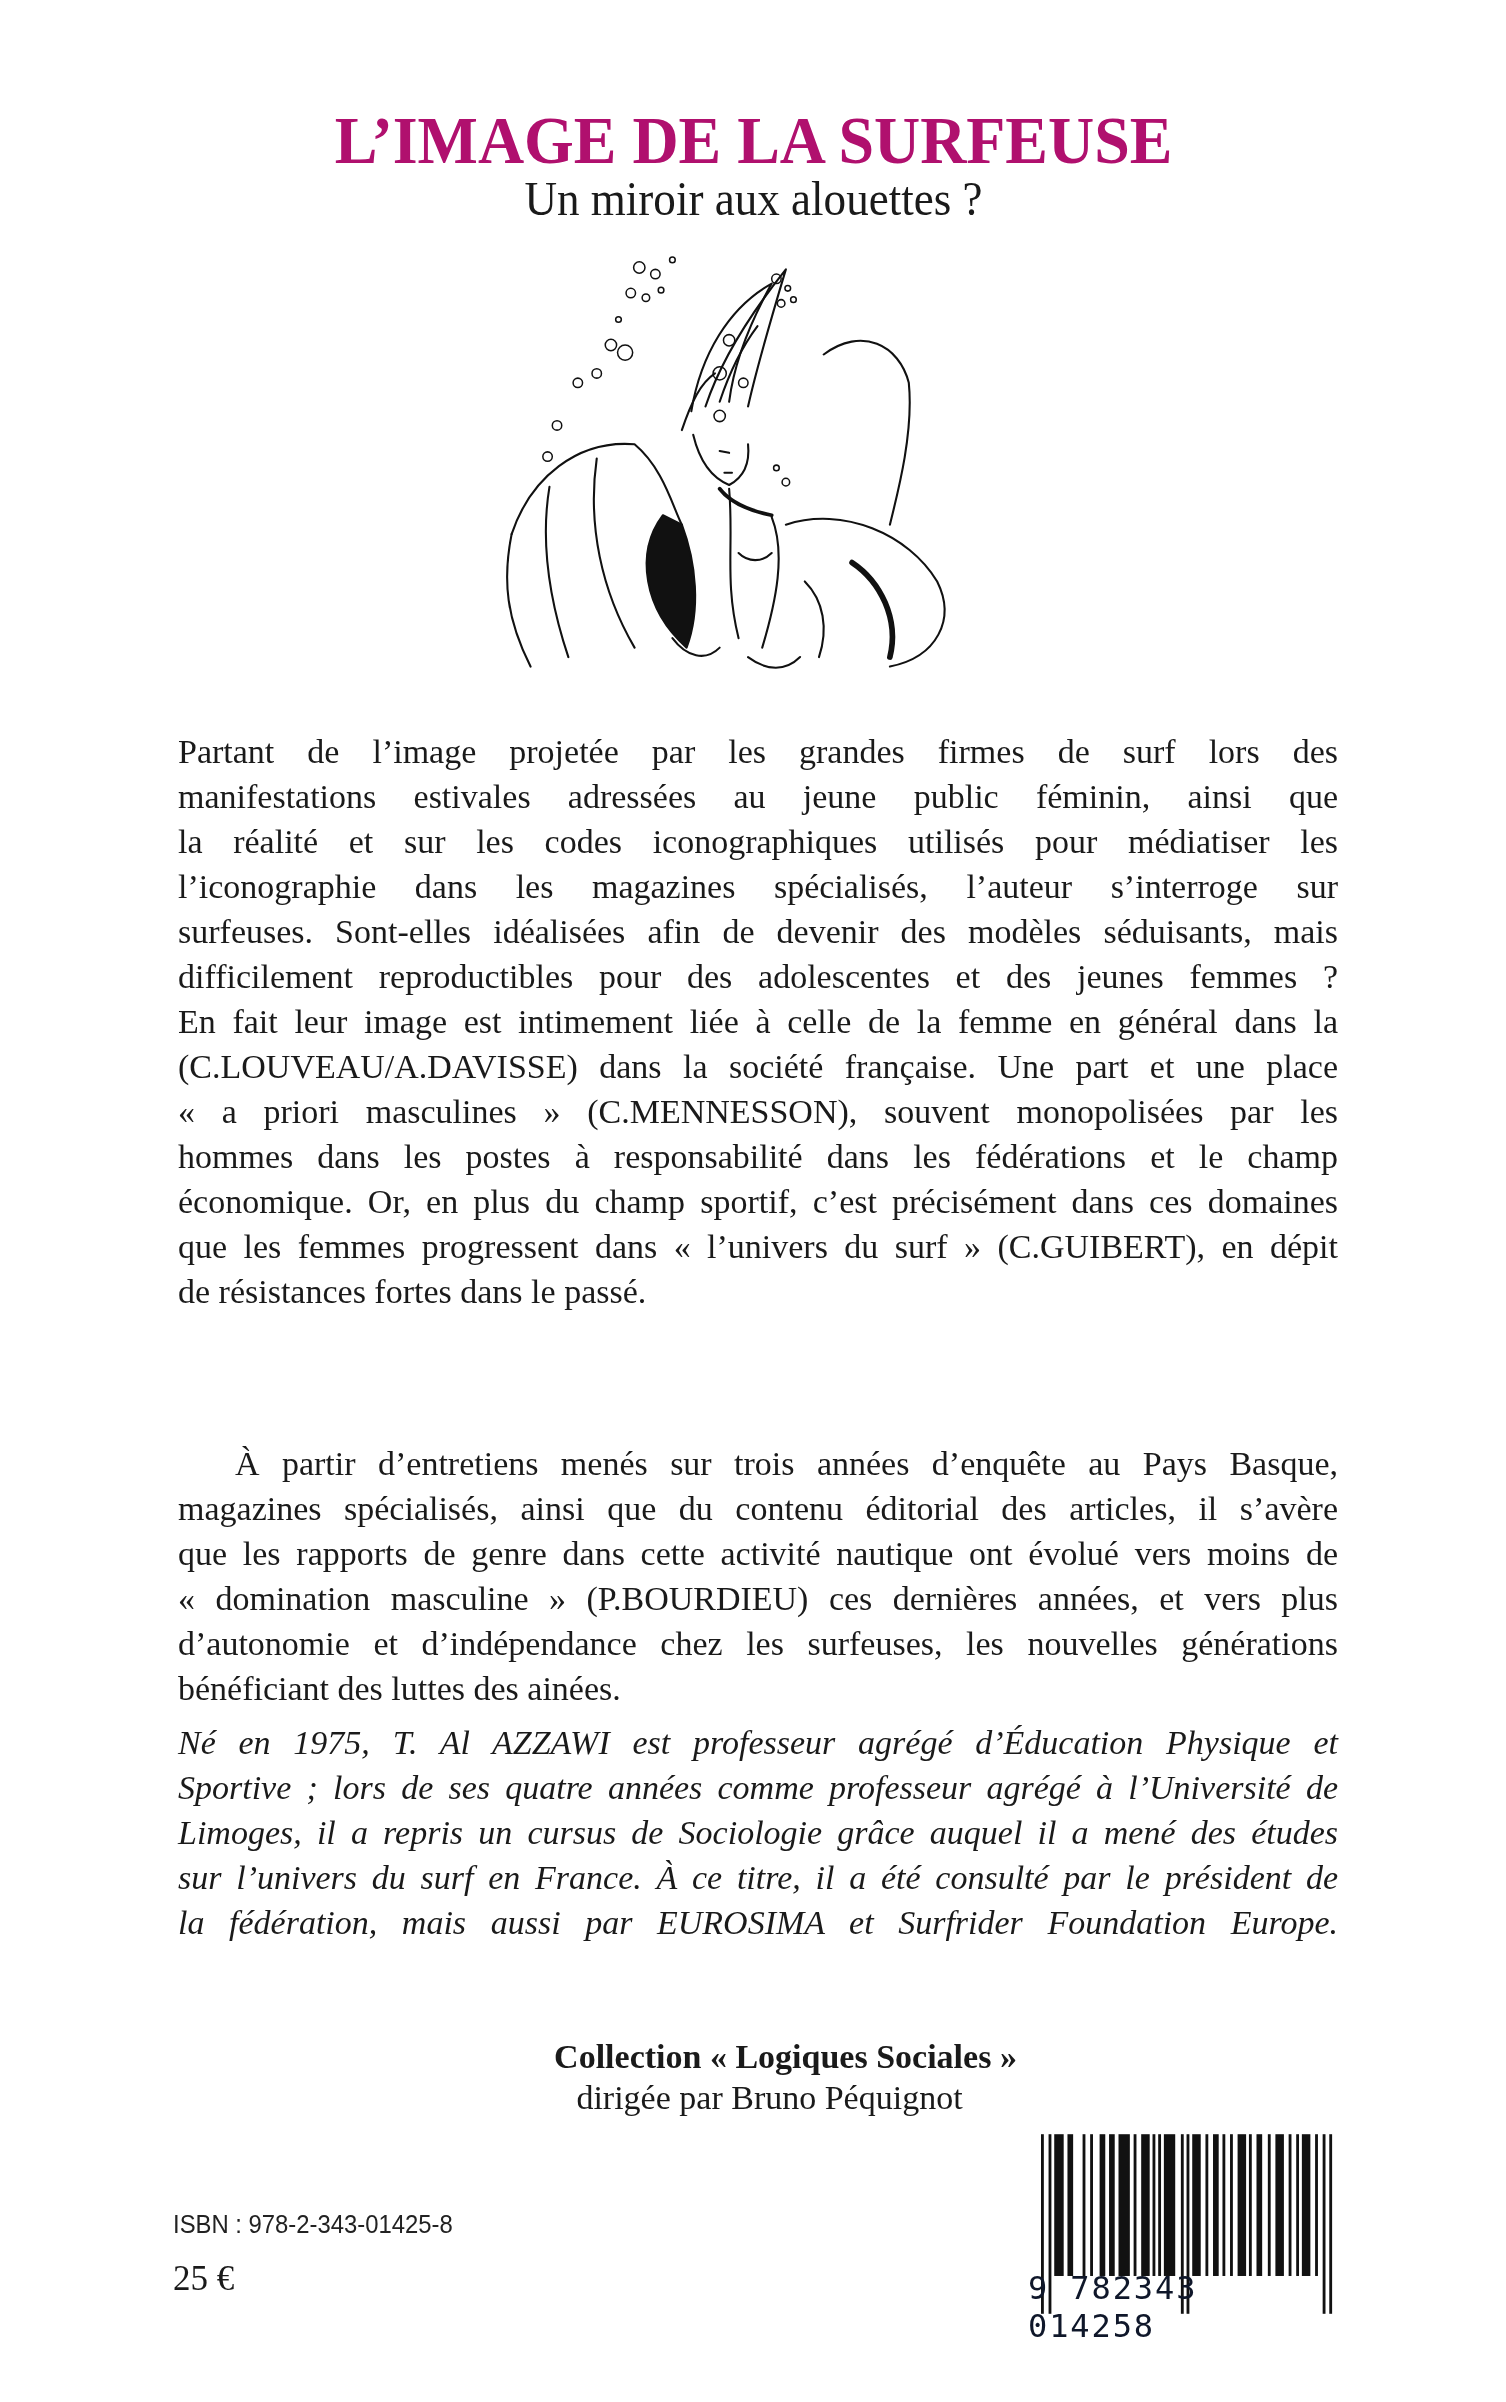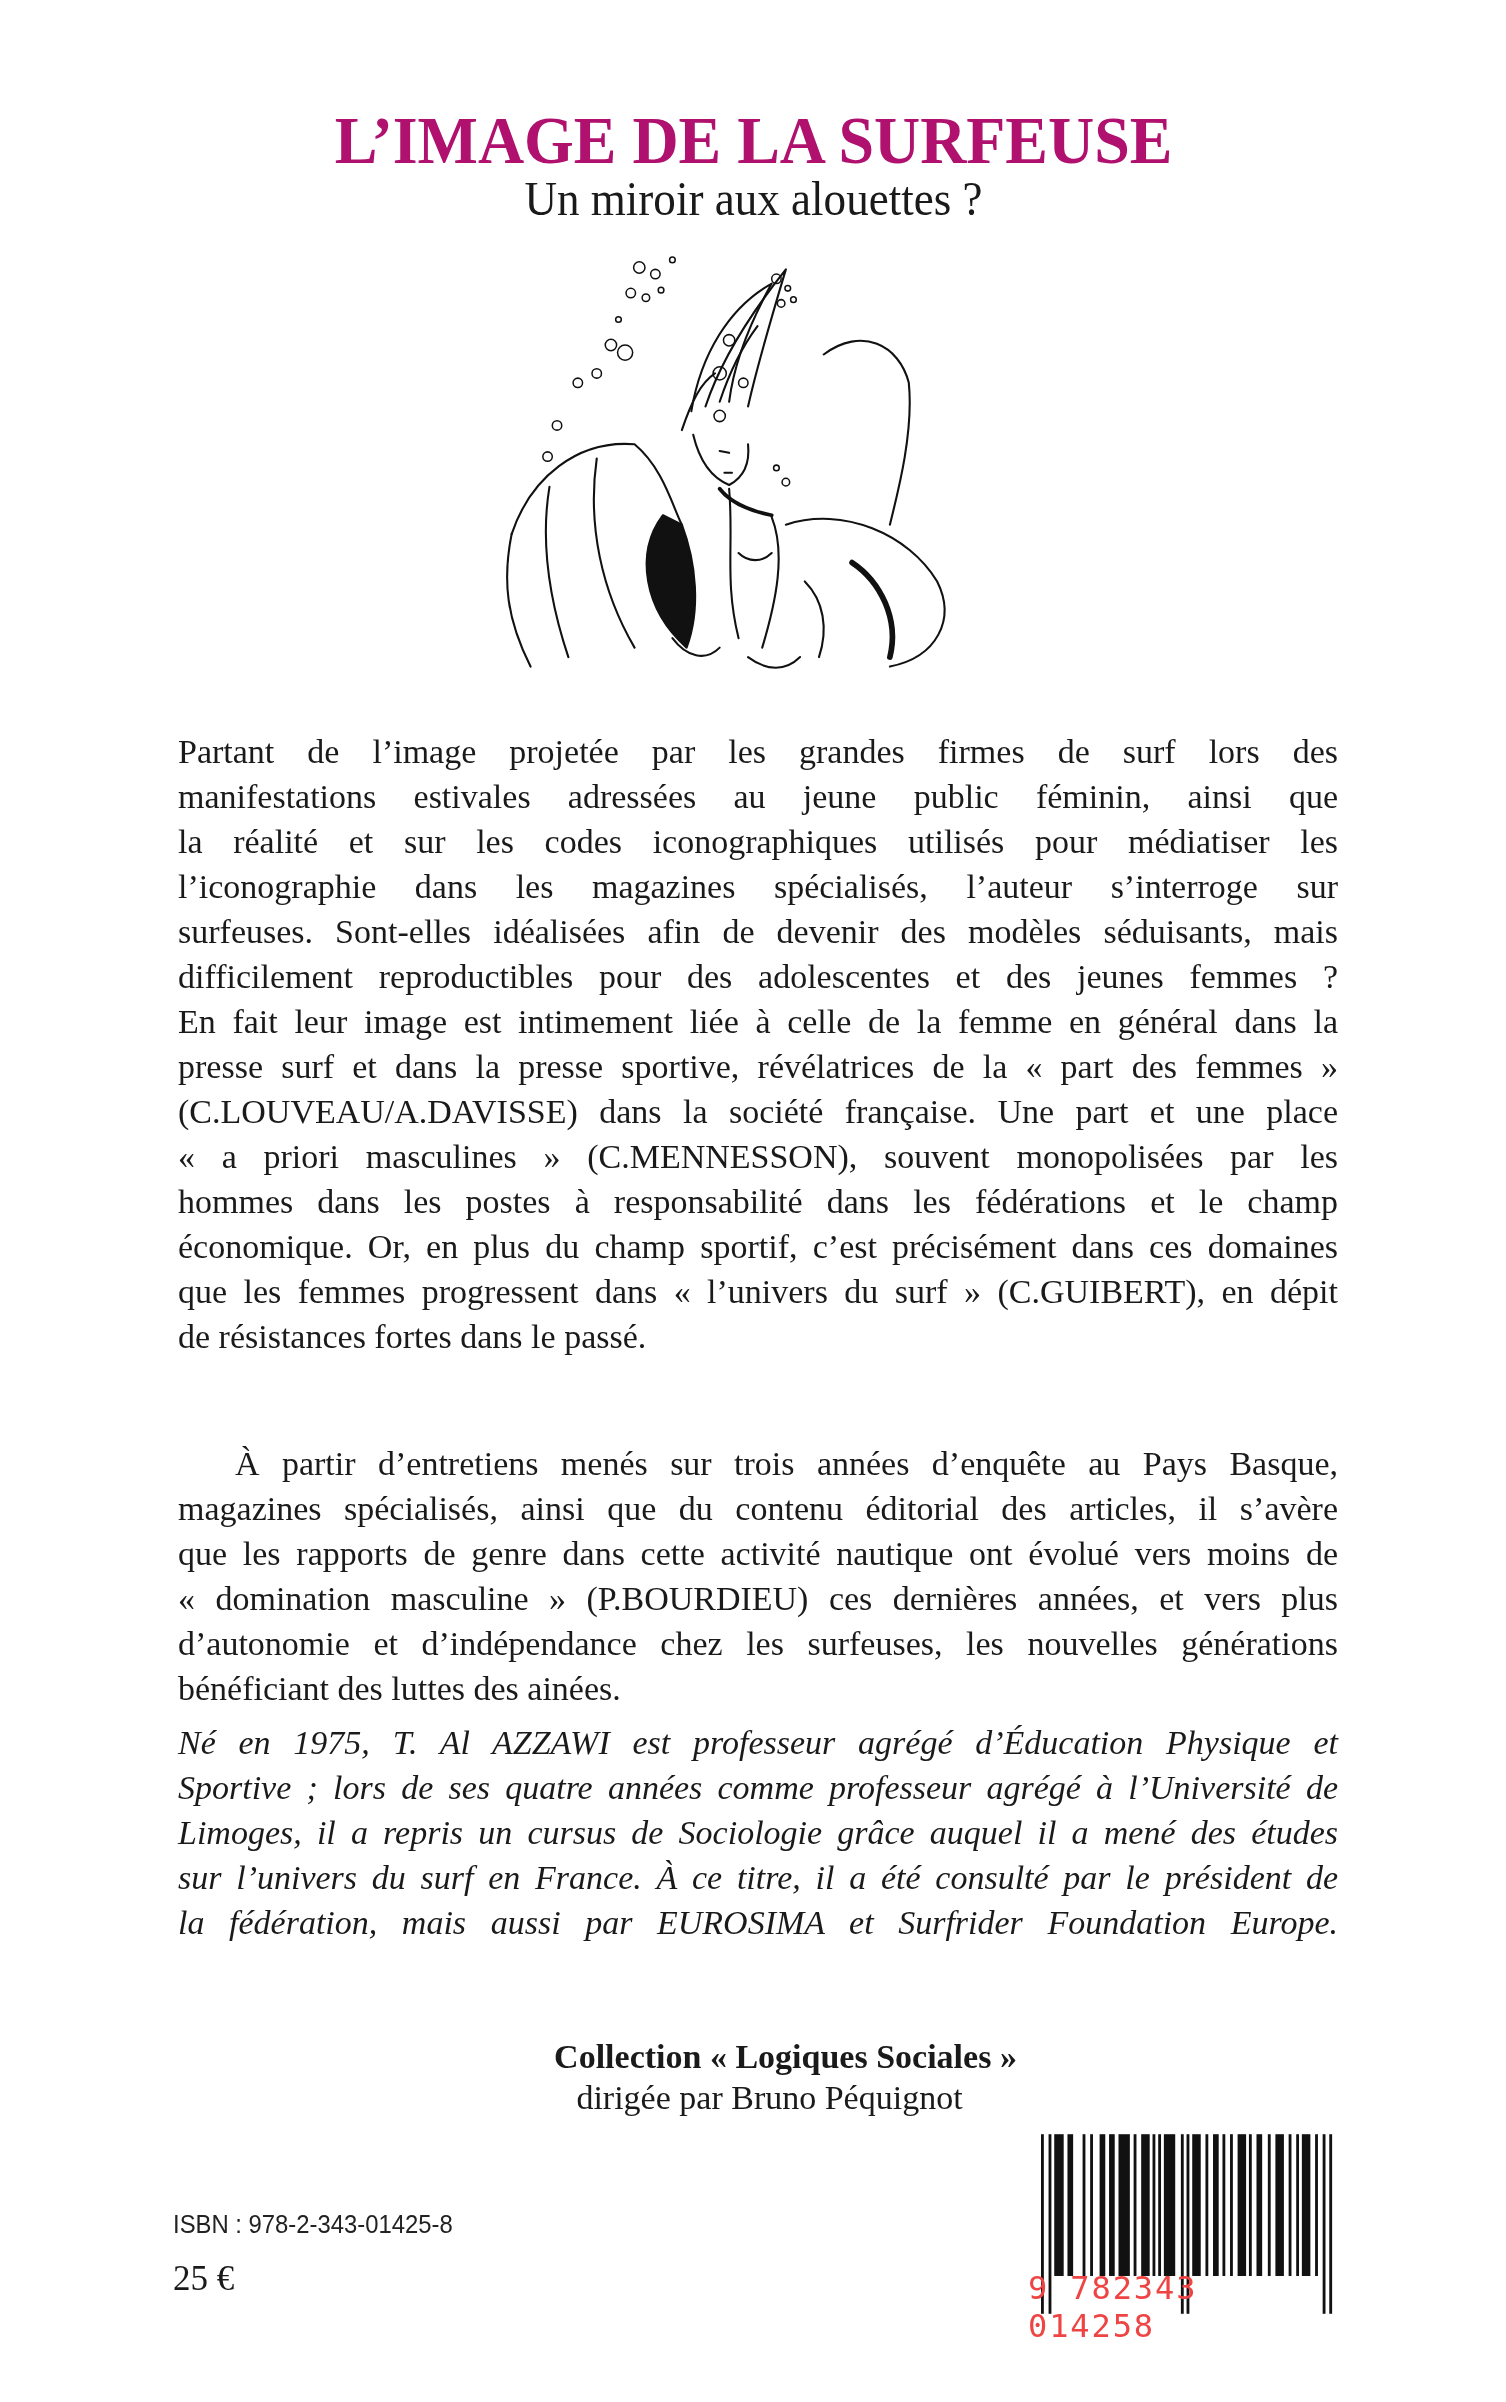--- a/index.html
+++ b/index.html
@@ -14,21 +14,21 @@
     .p1 { top: 729px; }
     .p2 { top: 1441px; }
     .bio { position: absolute; left: 178px; top: 1720px; width: 1160px; font-size: 34px; line-height: 45px; font-style: italic; }
     .bio .line { display: block; text-align: justify; text-align-last: justify; white-space: nowrap; height: 45px; }
     .bio b { font-weight: normal; }
     .collection { position: absolute; top: 2037px; left: 0; width: 1507px; text-align: center; font-family: "Liberation Serif", serif; font-weight: bold; font-size: 34px; line-height: 40px; padding-left: 32px; }
     .director { position: absolute; top: 2078px; left: 0; width: 1507px; text-align: center; font-size: 34px; line-height: 40px; padding-left: 16px; }
     .isbn { position: absolute; top: 2208px; left: 173px; font-family: "Liberation Sans", sans-serif; font-size: 26.5px; line-height: 32px; color: #222; transform: scaleX(0.9); transform-origin: left center; }
     .price { position: absolute; top: 2260px; left: 173px; font-size: 35px; line-height: 38px; text-align: right; }
     .barcode { position: absolute; left: 1041px; top: 2134px; width: 293px; height: 180px; }
-    .barcode-digits { position: absolute; left: 1028px; top: 2269px; width: 312px; font-family: "DejaVu Sans Mono", monospace; font-size: 32px; letter-spacing: 1.9px; color: #ef4444; }
+    .barcode-digits { position: absolute; left: 1028px; top: 2269px; width: 312px; font-family: "DejaVu Sans Mono", monospace; font-size: 32px; letter-spacing: 1.9px; color: #0f172a; }
   </style>
 </head>
 <body>
 
 <div>
 
   <div class="title" style="color:#B0106E;">L’IMAGE DE LA SURFEUSE</div>
   <div class="subtitle">Un miroir aux alouettes ?</div>
 
   <div class="illustration">
@@ -93,21 +93,20 @@
   </div>
 
   <div class="body p1">
     <span class="line">Partant de l’image projetée par les grandes firmes de surf lors des</span>
     <span class="line">manifestations estivales adressées au jeune public féminin, ainsi que</span>
     <span class="line">la réalité et sur les codes iconographiques utilisés pour médiatiser les</span>
     <span class="line">l’iconographie dans les magazines spécialisés, l’auteur s’interroge sur</span>
     <span class="line">surfeuses. Sont-elles idéalisées afin de devenir des modèles séduisants, mais</span>
     <span class="line">difficilement reproductibles pour des adolescentes et des jeunes femmes ?</span>
     <span class="line">En fait leur image est intimement liée à celle de la femme en général dans la</span>
-    <span class="line">presse surf et dans la presse sportive, révélatrices de la « part des femmes »</span>
     <span class="line">(C.LOUVEAU/A.DAVISSE) dans la société française. Une part et une place</span>
     <span class="line">« a priori  masculines » (C.MENNESSON), souvent monopolisées par les</span>
     <span class="line">hommes dans les postes à responsabilité dans les fédérations et le champ</span>
     <span class="line">économique.  Or, en plus du champ sportif, c’est précisément dans ces domaines</span>
     <span class="line">que les femmes progressent dans « l’univers du surf » (C.GUIBERT), en dépit</span>
     <span class="line last">de  résistances fortes dans le passé.</span>
   </div>
 
   <div class="body p2">
     <span class="line indent">À partir d’entretiens menés sur trois années d’enquête au Pays Basque,</span>

